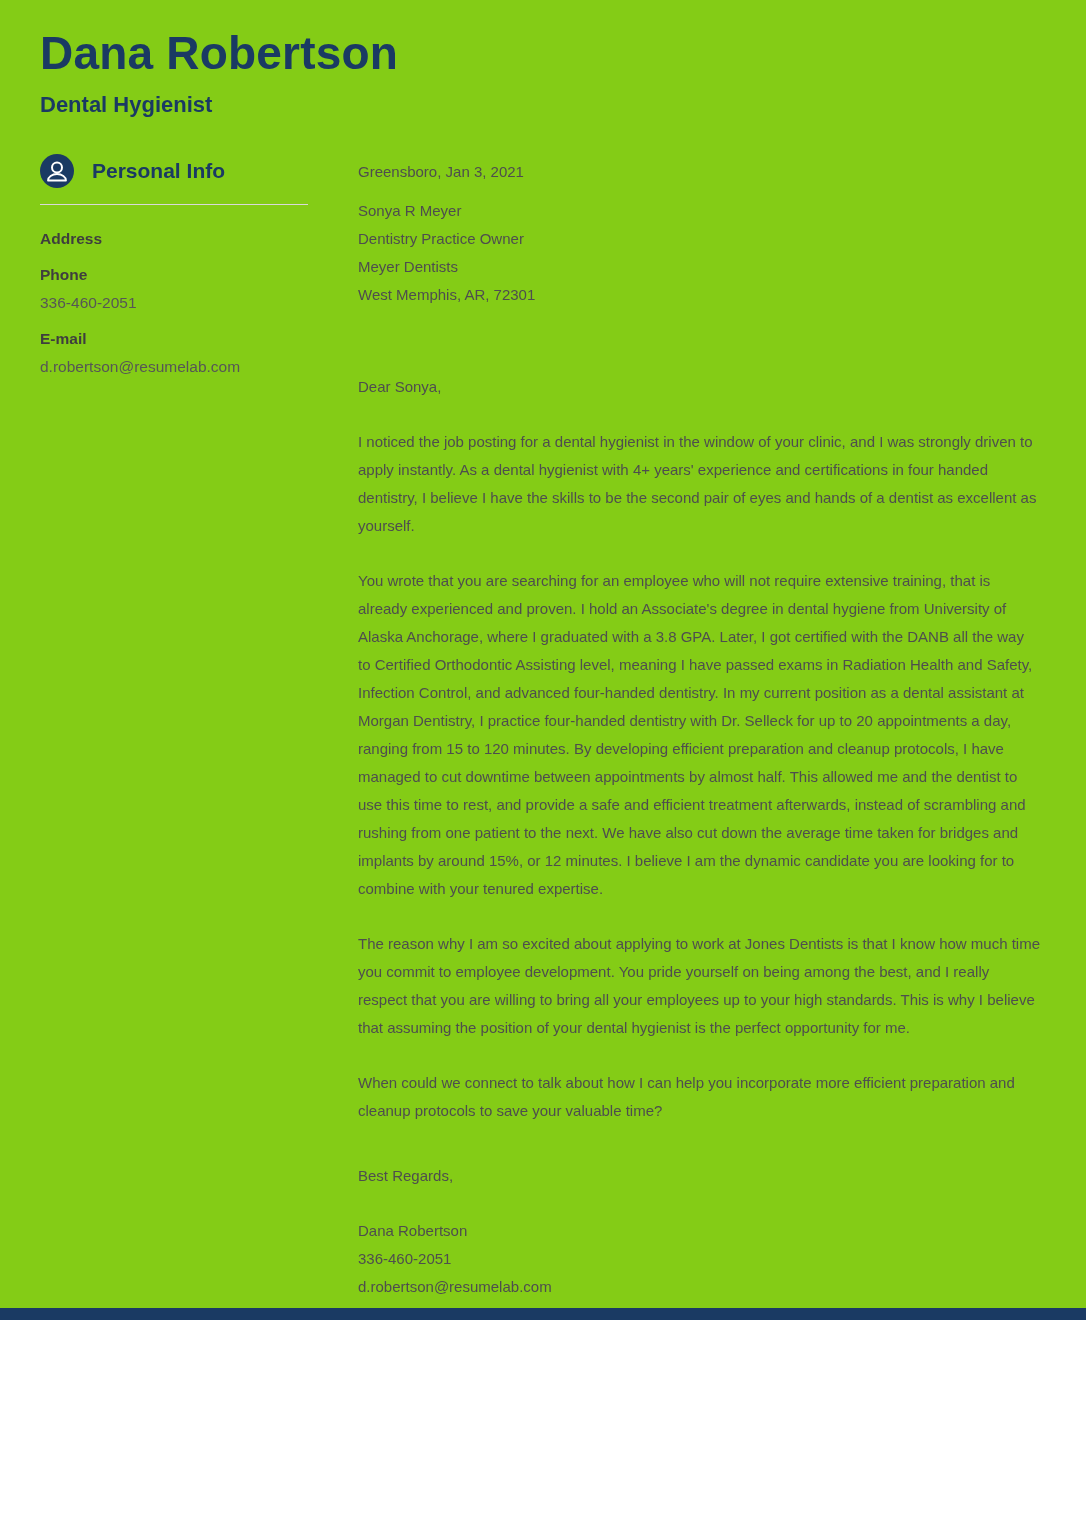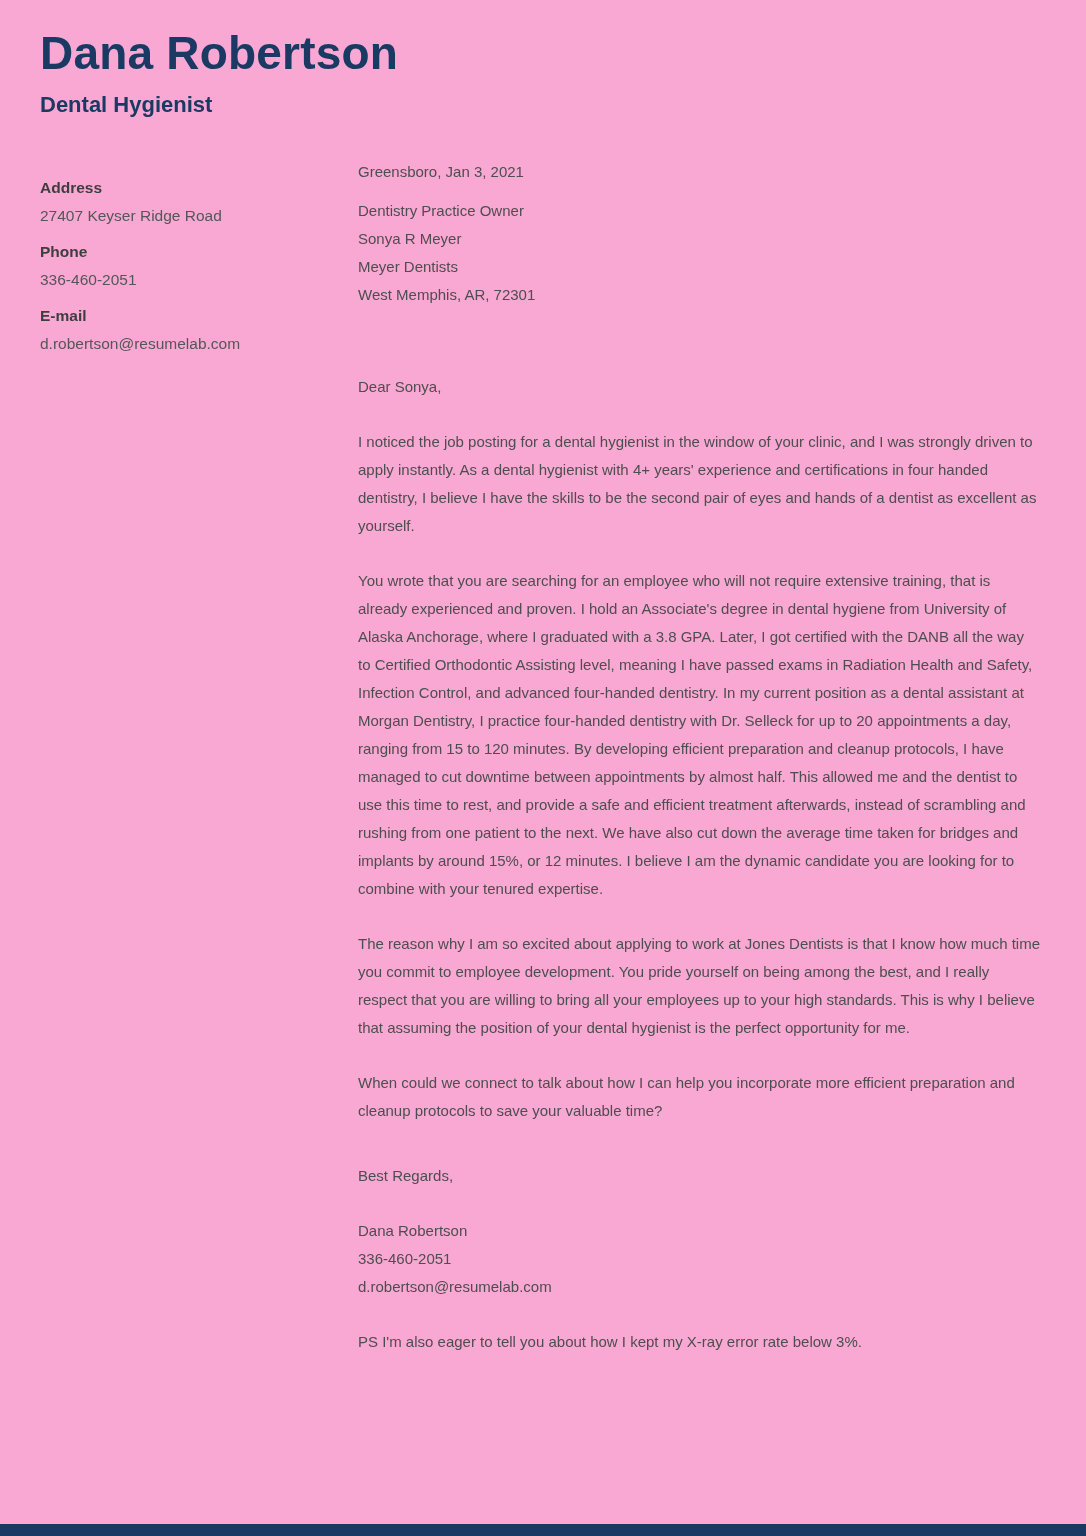--- a/index.html
+++ b/index.html
@@ -1,20 +1,20 @@
 <!DOCTYPE html>
 <html><head>
 <meta charset="utf-8">
 <style>
   * { margin:0; padding:0; box-sizing:border-box; }
   html,body { background:#ffffff; }
   .page {
     position:relative;
-    width:1086px; height:1536px;
-    background:#f9a8d4;
+    width:1086px; height:1320px;
+    background:#84cc16;
     font-family:"Liberation Sans", sans-serif;
     overflow:hidden;
   }
   
   .header { position:absolute; left:40px; top:28px; }
   .name {
     font-size:46px; font-weight:700; color:#1a3a63;
     line-height:1.1; letter-spacing:0.2px;
   }
   .job-title { font-size:22px; color:#1a3a63; margin-top:13px; font-weight:700; }
@@ -54,27 +54,36 @@
 <body>
 
 <div class="page">
 
   <div class="header">
     <div class="name">Dana Robertson</div>
     <div class="job-title">Dental Hygienist</div>
   </div>
 
   <div class="sidebar">
+    <div class="sidebar-header">
+      <span class="icon">
+        <svg viewBox="0 0 34 34" width="34" height="34">
+          <circle cx="17" cy="17" r="17" fill="#1a3a63"></circle>
+          <circle cx="17" cy="13.5" r="5" fill="none" stroke="#ffffff" stroke-width="2"></circle>
+          <path d="M8 26.5 a9 6.5 0 0 1 18 0 z" fill="none" stroke="#ffffff" stroke-width="1.8" stroke-linejoin="round"></path>
+        </svg>
+      </span>
+      <span class="sidebar-title">Personal Info</span>
+    </div>
 
     <div>
 
         <div class="field">
           <div class="field-label">Address</div>
           <div class="field-values">
-            <div>27407 Keyser Ridge Road</div>
           </div>
         </div>
 
         <div class="field">
           <div class="field-label">Phone</div>
           <div class="field-values">
             <div>336-460-2051</div>
           </div>
         </div>
 
@@ -85,23 +94,23 @@
           </div>
         </div>
       </div>
   </div>
 
   <div class="main">
     <div class="dateline">Greensboro, Jan 3, 2021</div>
 
     <div class="recipient">
 
+        <div>Sonya R Meyer</div>
+
         <div>Dentistry Practice Owner</div>
-
-        <div>Sonya R Meyer</div>
 
         <div>Meyer Dentists</div>
 
 
         <div>West Memphis, AR, 72301</div>
       </div>
 
     <div class="salutation">Dear Sonya,</div>
 
     <div>

